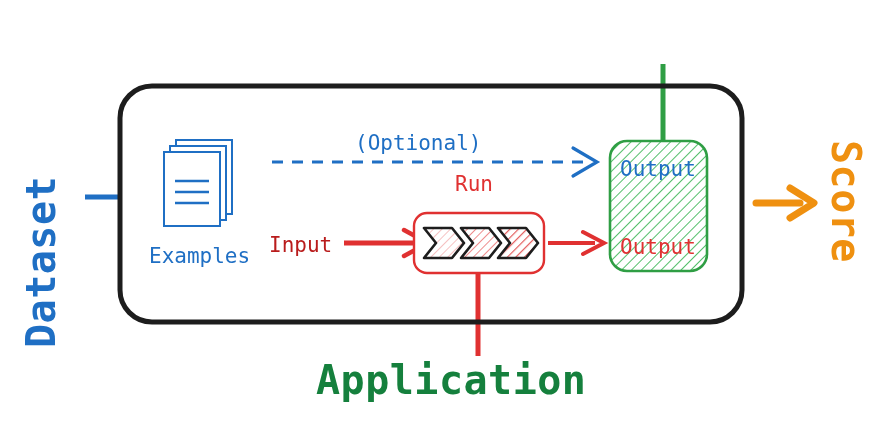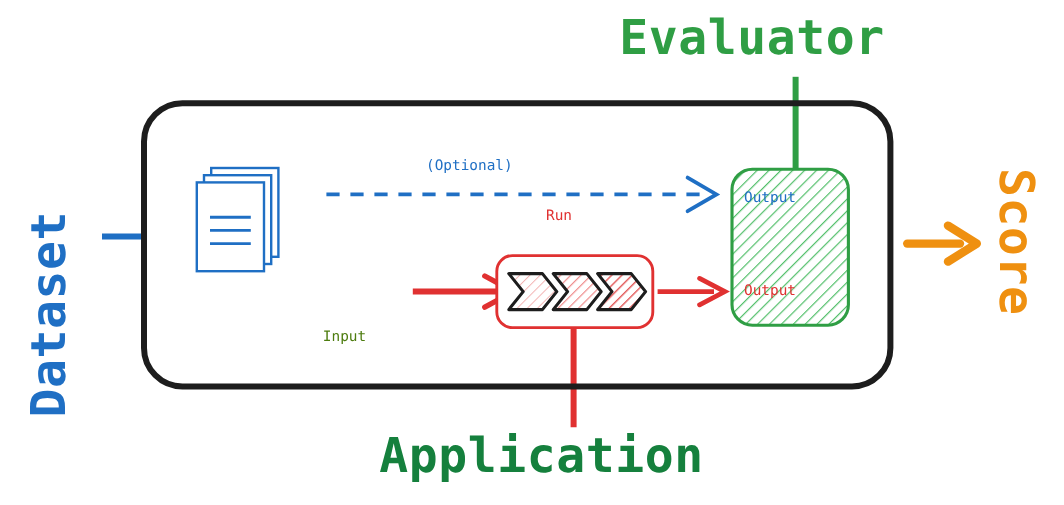--- a/index.html
+++ b/index.html
@@ -23,21 +23,21 @@
     top: 0;
     width: 887px;
     height: 421px;
   }
   .lbl {
     position: absolute;
     white-space: nowrap;
     font-family: "DejaVu Sans Mono", monospace;
   }
   .lbl-mono-sm {
-    font-size: 12px;
+    font-size: 21px;
     letter-spacing: 0px;
     text-align: right;
   }
   .lbl-big {
     font-family: "DejaVu Sans Mono", monospace;
     font-size: 40px;
     font-weight: bold;
     letter-spacing: 0.5px;
   }
   .rot-ccw {
@@ -129,30 +129,30 @@
     </g>
 
     <g>
       <line x1="756" y1="203" x2="800" y2="203" stroke="#ef9010" stroke-width="7" stroke-linecap="round"></line>
       <path d="M 790 188 L 814 203 L 790 218" fill="none" stroke="#ef9010" stroke-width="7" stroke-linecap="round" stroke-linejoin="round"></path>
     </g>
   </svg>
 
   <div class="lbl lbl-big rot-ccw" style="left:18px; top:348px; color:#1f6fc4;">Dataset</div>
 
-  <div class="lbl lbl-big" style="left:516px; top:9px; color:#2f9e44;">Evaluator</div>
 
   <div class="lbl lbl-big" style="left:316px; top:357px; color:#15803d;">Application</div>
 
   <div class="lbl lbl-big rot-cw" style="left:869px; top:140px; color:#ef9010;">Score</div>
 
+  <div class="lbl lbl-mono-sm" style="left:149px; top:244px; color:#1f6fc4;">Examples</div>
 
   <div class="lbl lbl-mono-sm" style="left:355px; top:131px; color:#1f6fc4;">(Optional)</div>
 
-  <div class="lbl lbl-mono-sm" style="left:269px; top:233px; color:#4d7c0f;margin-top:40px;">Input</div>
+  <div class="lbl lbl-mono-sm" style="left:269px; top:233px; color:#b91c1c;">Input</div>
 
   <div class="lbl lbl-mono-sm" style="left:455px; top:172px; color:#e03131;">Run</div>
 
   <div class="lbl lbl-mono-sm" style="left:620px; top:157px; color:#1f6fc4;">Output</div>
 
   <div class="lbl lbl-mono-sm" style="left:620px; top:235px; color:#e03131;">Output</div>
 
 </div>
 
 </body></html>

